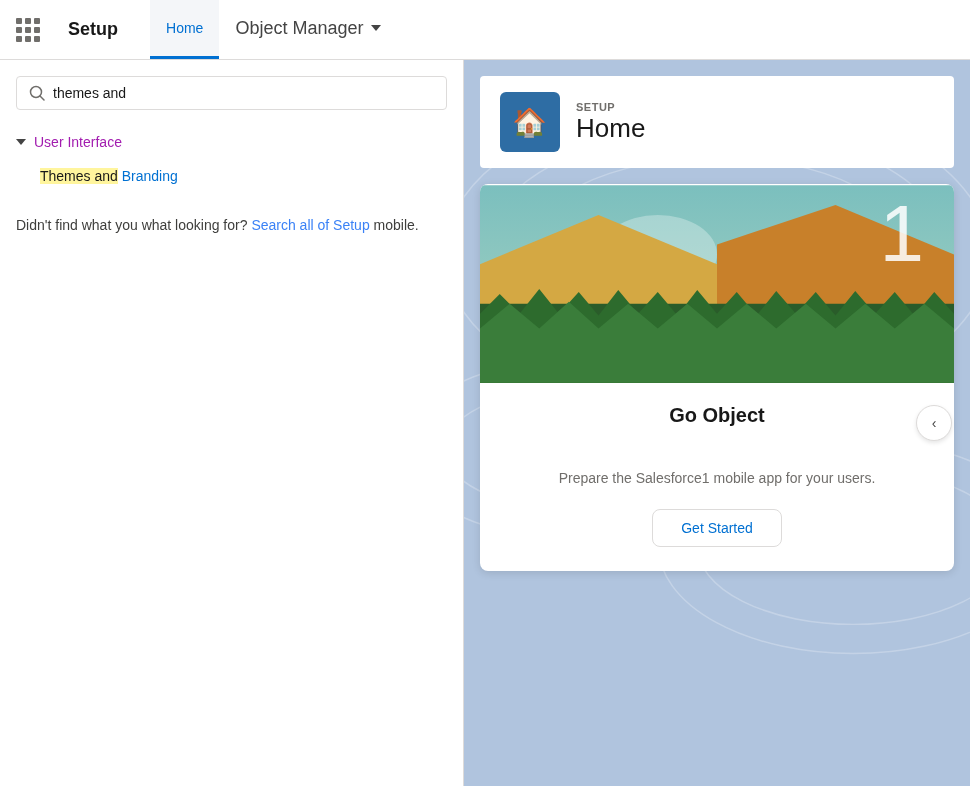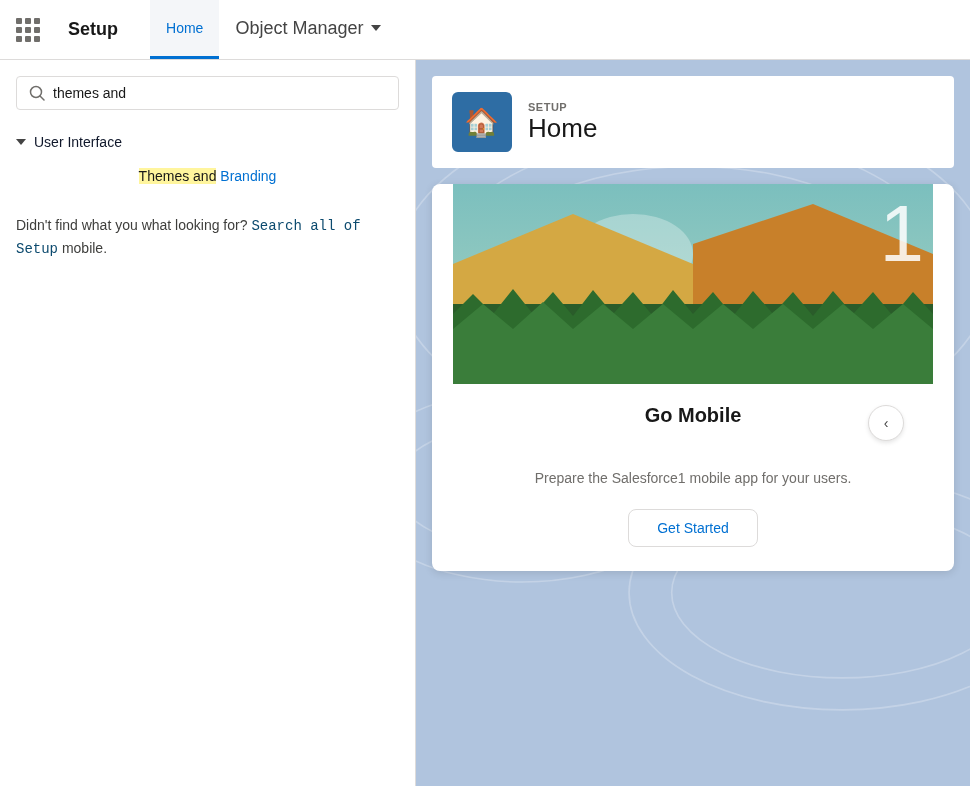--- a/index.html
+++ b/index.html
@@ -91,21 +91,21 @@
     }
 
     
     .main-layout {
       display: flex;
       height: calc(786px - 60px);
     }
 
     
     .sidebar {
-      width: 416px;
+      width: 464px;
       background: #fff;
       border-right: 1px solid #dddbda;
       padding: 16px;
       flex-shrink: 0;
     }
 
     .search-box {
       display: flex;
       align-items: center;
       border: 1px solid #dddbda;
@@ -142,49 +142,47 @@
       border-right: 5px solid transparent;
       border-left: 5px solid transparent;
       border-top: 6px solid #444;
       cursor: pointer;
       flex-shrink: 0;
     }
 
     .section-title {
       font-size: 14px;
       font-weight: 500;
-      color: #0f172a;
+      color: #a21caf;
     }
 
     .menu-item {
       padding: 6px 24px;
       font-size: 14px;
       color: #0070d2;
       cursor: pointer;
       margin-bottom: 4px;
-      text-align: center;
     }
 
     .menu-item .highlight {
       background: #fff59d;
       color: #181818;
     }
 
     .not-found-text {
       margin-top: 24px;
       font-size: 14px;
       color: #3e3e3c;
       line-height: 1.6;
     }
 
     .not-found-text a {
-      color: #0c4a6e;
+      color: #3b82f6;
       text-decoration: none;
       cursor: pointer;
-      font-family: Liberation Mono, monospace;
     }
 
     
     .content-area {
       flex: 1;
       background: #b0c4de;
       position: relative;
       overflow: hidden;
     }
 
@@ -442,21 +440,21 @@
 
             <polygon points="0,200 0,130 20,110 40,130 60,105 80,130 100,108 120,132 140,106 160,130 180,108 200,132 220,106 240,130 260,108 280,132 300,107 320,130 340,108 360,132 380,107 400,130 420,108 440,132 460,108 480,130 480,200" fill="#2d6b2d"></polygon>
 
             <polygon points="0,200 0,145 30,120 60,145 90,118 120,145 150,120 180,145 210,120 240,145 270,120 300,145 330,120 360,145 390,120 420,145 450,120 480,145 480,200" fill="#3a7d3a"></polygon>
           </svg>
           
           <span class="number-one">1</span>
         </div>
 
         <div class="card-body">
-          <div class="card-title">Go Mobile</div>
+          <div class="card-title">Go Object</div>
           <div class="card-desc">Prepare the Salesforce1 mobile app for your users.</div>
           <button class="get-started-btn">Get Started</button>
         </div>
 
       </div>
     </div>
 
   </div>
 </div>
 

